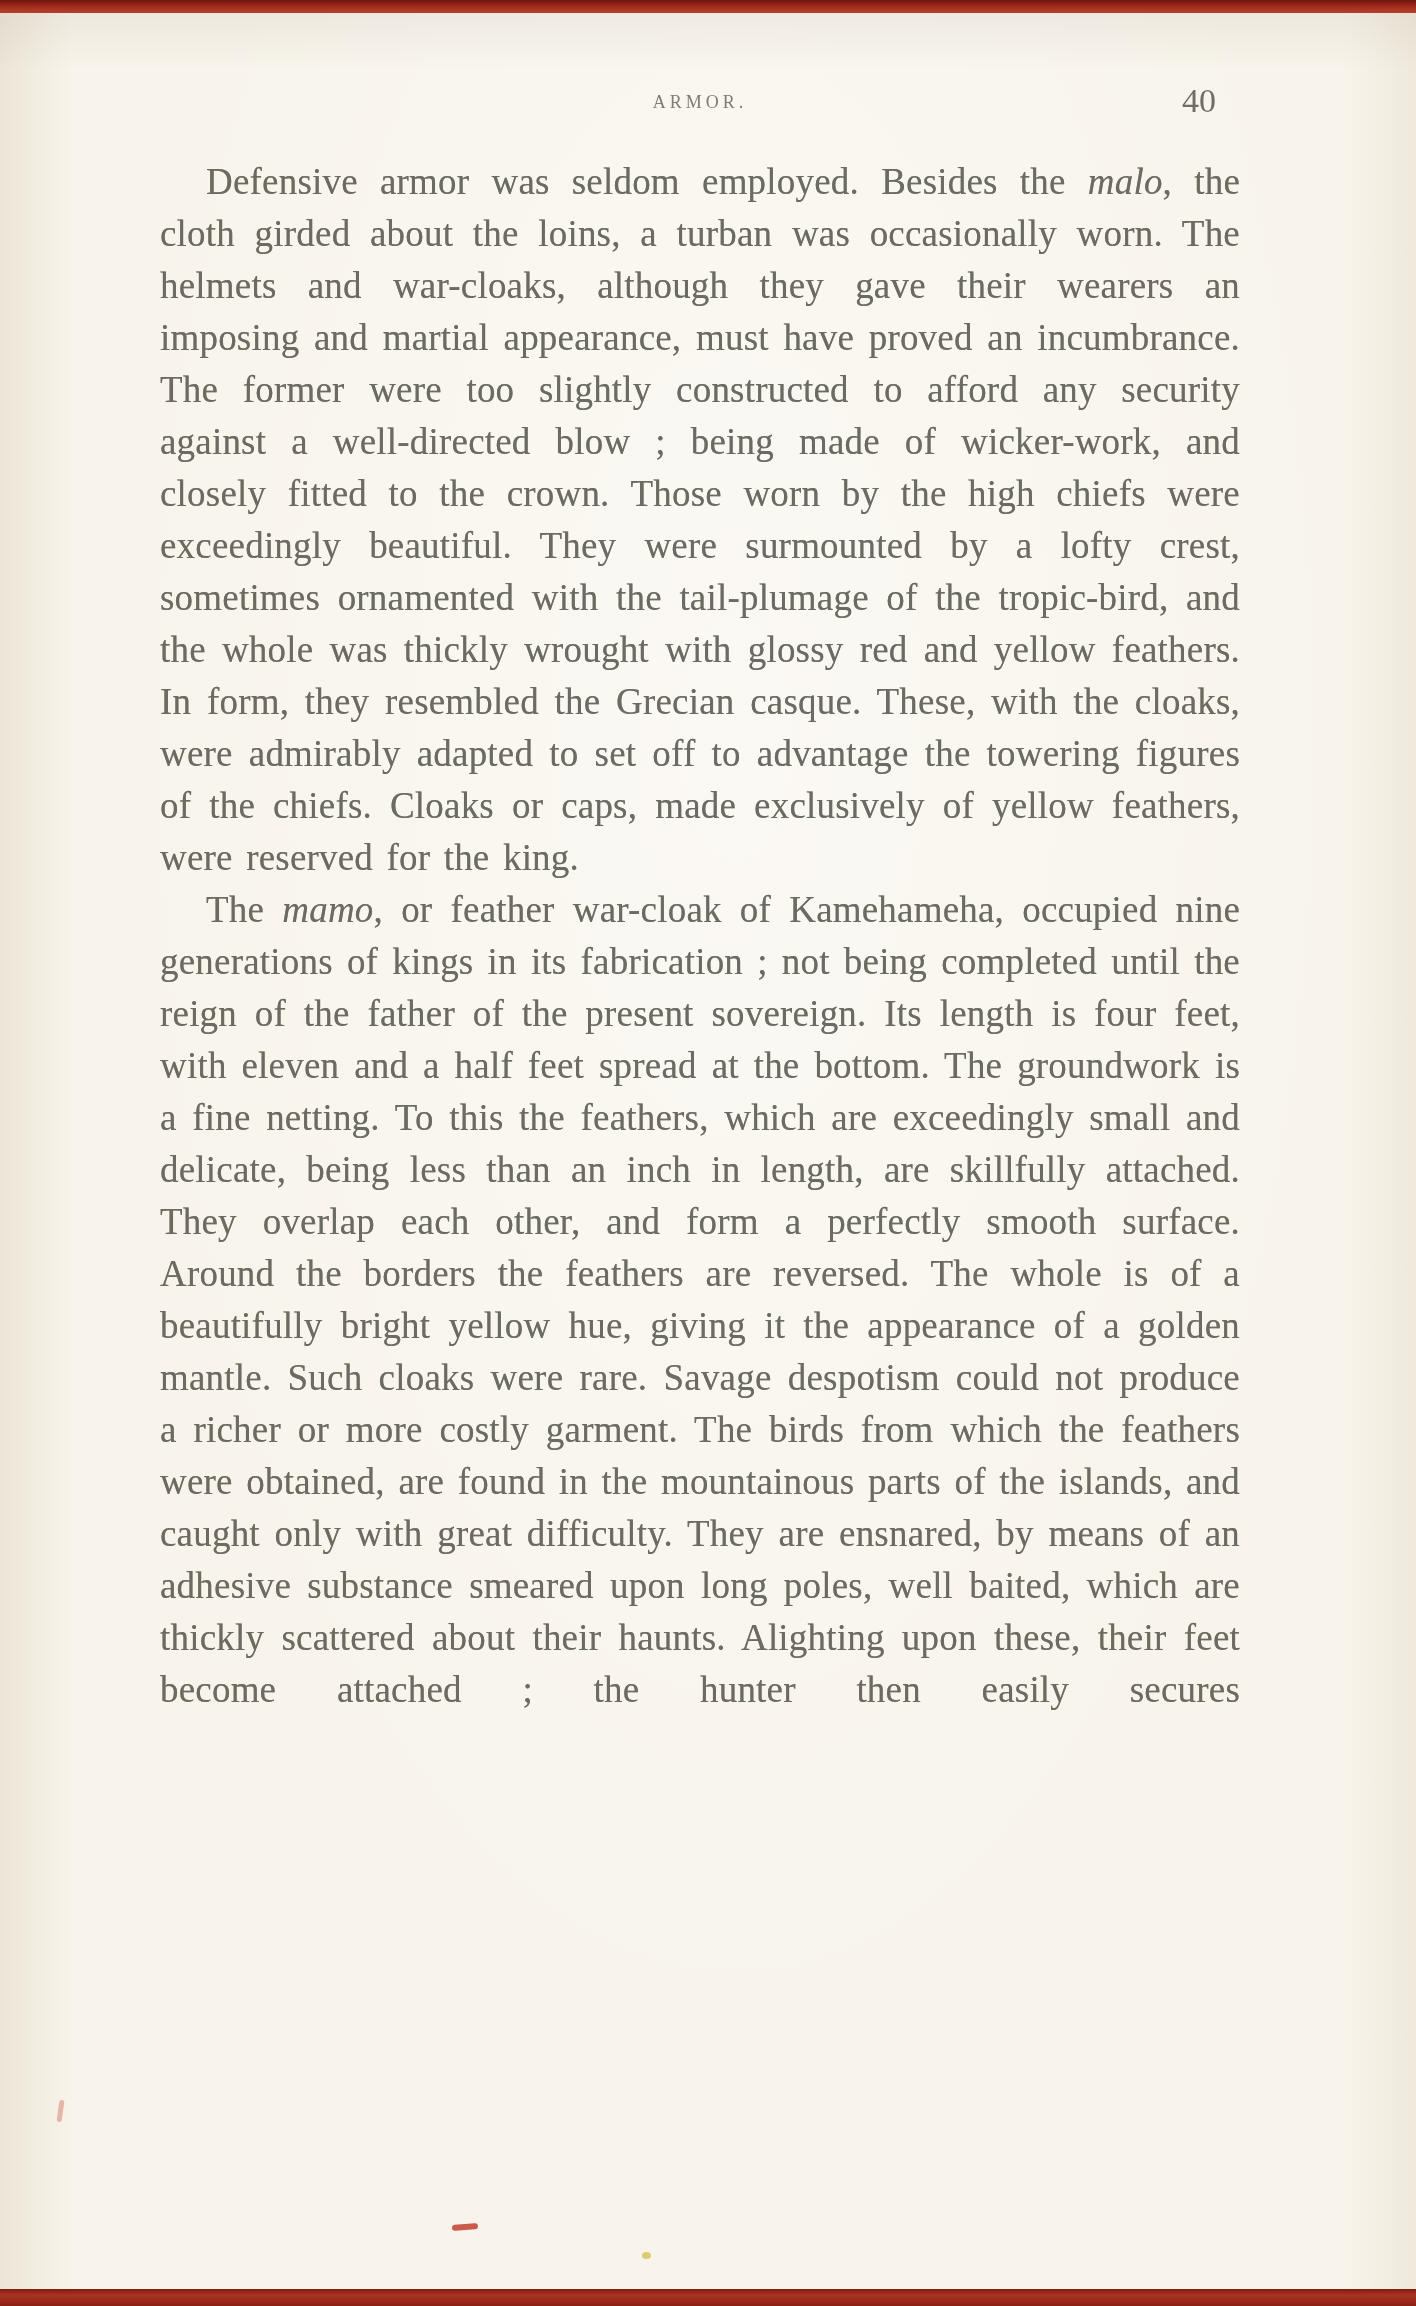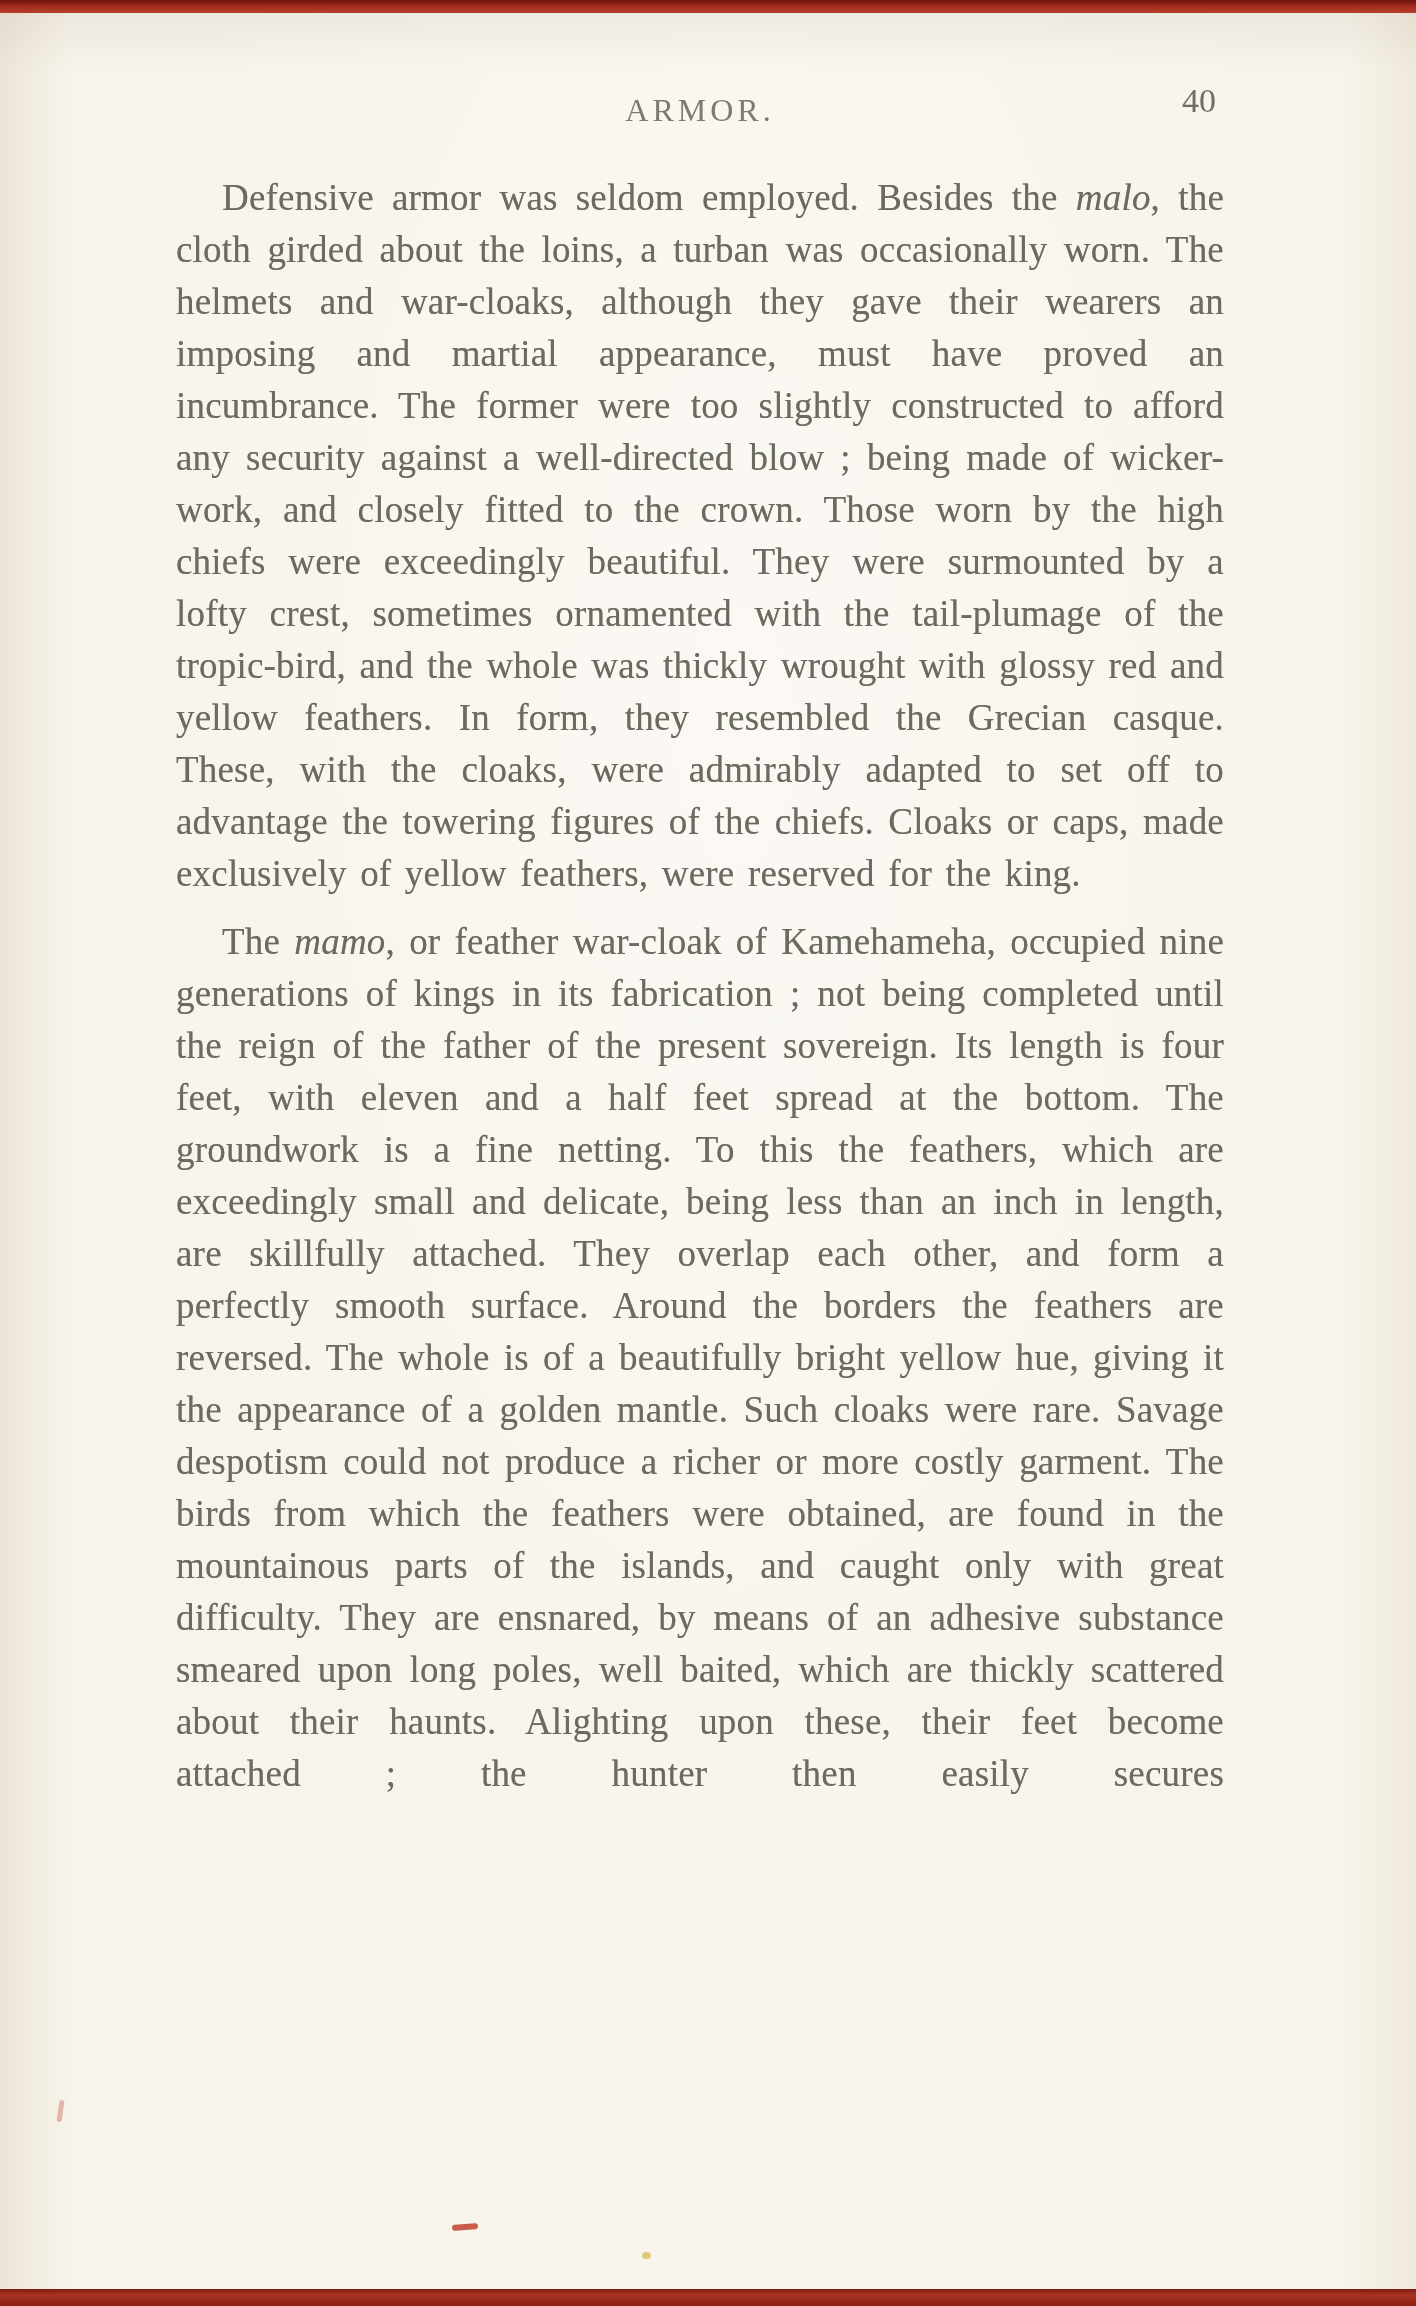--- a/index.html
+++ b/index.html
@@ -44,42 +44,42 @@
     top: 86px;
     left: 160px;
     width: 1080px;
     height: 46px;
   }
   .running-title {
     position: absolute;
     left: 50%;
     top: 6px;
     transform: translateX(-50%);
-    font-size: 32px;
+    font-size: 18px;
     letter-spacing: 4px;
     color: #7d7c71;
     white-space: nowrap;
   }
   .page-number {
     position: absolute;
     right: 24px;
     top: -4px;
     font-size: 34px;
     color: #6f6e64;
   }
 
   
   .text-block {
     position: absolute;
     top: 156px;
     left: 160px;
     width: 1080px;
   }
   .para {
-    margin: 16px;
+    margin: 0;
     font-size: 37px;
     line-height: 52px;
     text-align: justify;
     text-indent: 46px;
     word-spacing: 4px;
     letter-spacing: 0.2px;
     hyphens: auto;
     text-shadow: 0 0 0.6px rgba(108,107,97,0.65);
   }
   .last-justify {

